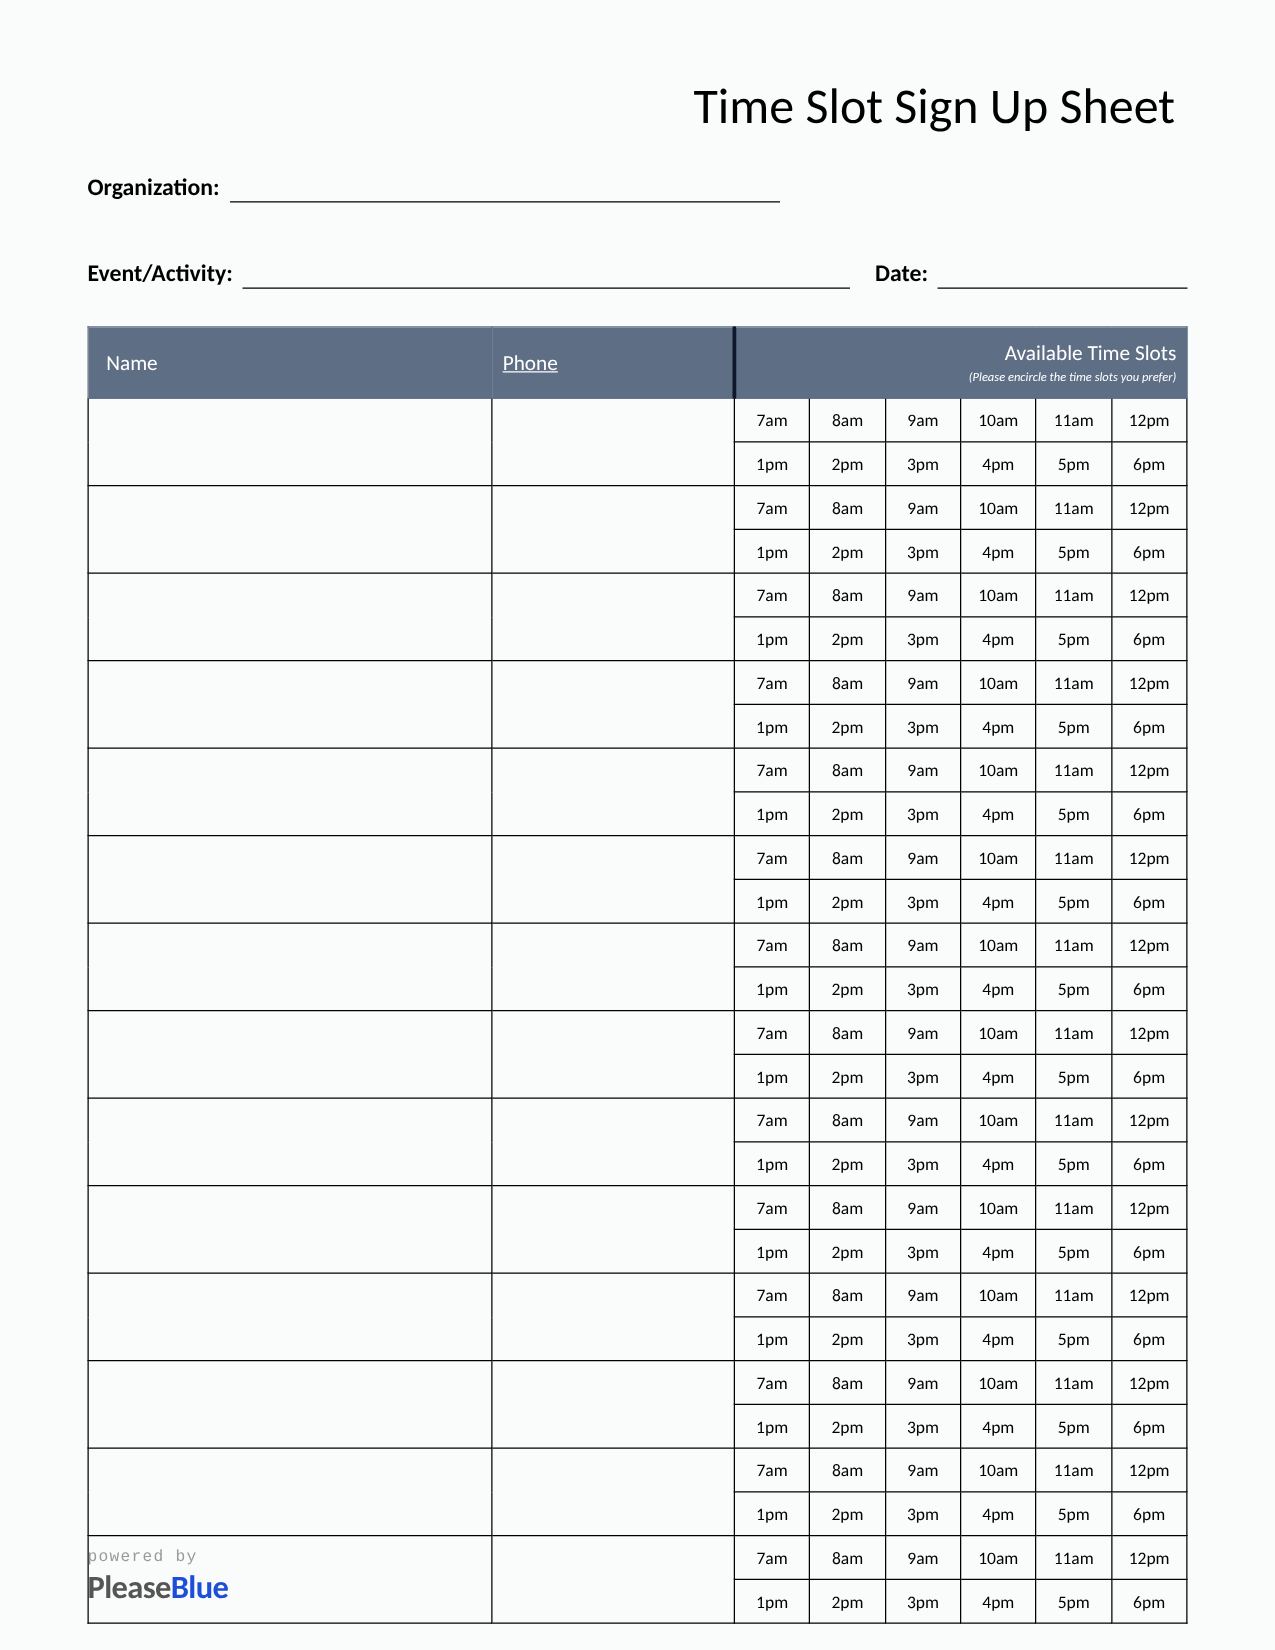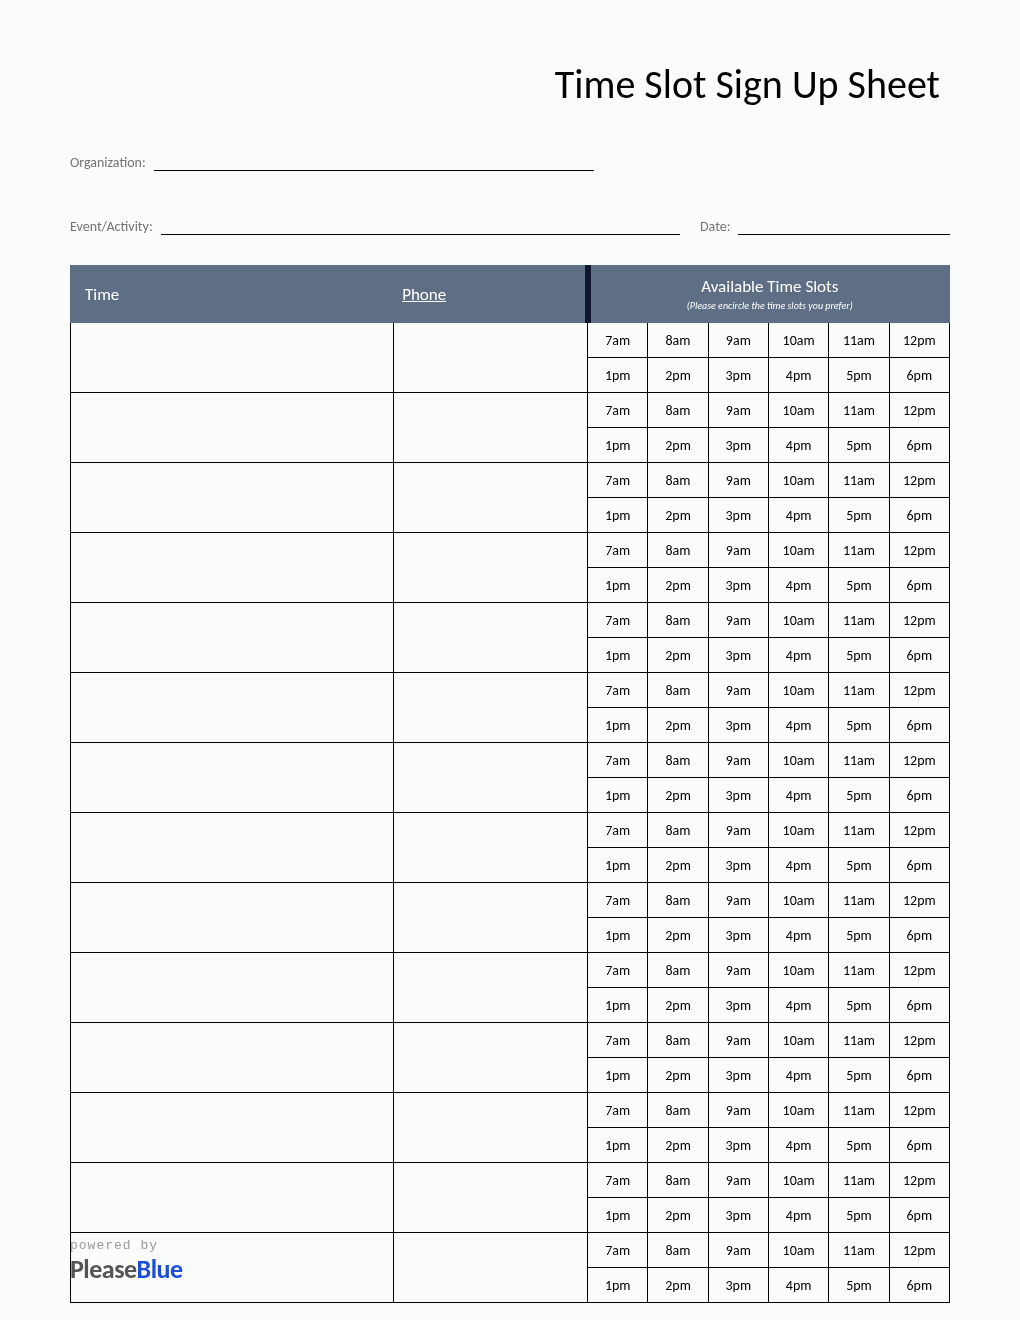--- a/index.html
+++ b/index.html
@@ -9,49 +9,49 @@
       width: 1020px;
       height: 1320px;
       padding: 60px 70px 30px 70px;
       position: relative;
     }
     .title {
       text-align: right;
       font-size: 40px;
       font-weight: 400;
       color: #000;
-      margin-bottom: 44px;
+      margin-bottom: 30px;
       padding-right: 10px;
     }
     .meta-row {
       display: flex;
       align-items: flex-end;
       margin-bottom: 8px;
       gap: 8px;
     }
     .meta-label {
-      font-weight: normal;
-      font-size: 14px;
-      color: #737373;
+      font-weight: bold;
+      font-size: 19px;
+      color: #000000;
       white-space: nowrap;
     }
     .meta-line {
       flex: 1;
       border-bottom: 1px solid #000;
       height: 18px;
     }
     .meta-line.short { max-width: 440px; }
     .meta-second-row {
       display: flex;
       gap: 20px;
       align-items: flex-end;
     }
     .meta-group {
       display: flex;
-      align-items: center;
+      align-items: flex-end;
       gap: 8px;
     }
     .meta-group.event { flex: 1; }
     .meta-group.date { width: 250px; margin-top: 38px; }
     .meta-group.date .meta-line { width: 180px; }
 
     table {
       width: 100%;
       border-collapse: collapse;
       margin-top: 30px;
@@ -62,22 +62,22 @@
       font-weight: normal;
       font-size: 17px;
       padding: 10px 8px;
       text-align: left;
       vertical-align: middle;
       border: 1px solid #5d6e85;
     }
     th.name-col { width: 300px; padding-left: 14px; }
     th.phone-col { width: 180px; text-decoration: underline; }
     th.slots-col {
-      text-align: center;
-      border-left: 6px solid #0f172a;
+      text-align: right;
+      border-left: 3px solid #0f172a;
     }
     .slots-title { font-size: 17px; display: block; }
     .slots-sub { font-style: italic; font-size: 10px; display: block; margin-top: 2px; }
 
     td {
       border: 1px solid #000;
       height: 35px;
       vertical-align: middle;
       font-size: 14px;
       color: #000;
@@ -126,21 +126,21 @@
   </div>
   <div class="meta-group date">
     <span class="meta-label">Date:</span>
     <span class="meta-line"></span>
   </div>
 </div>
 
 <table>
   <thead>
     <tr>
-      <th class="name-col" rowspan="1">Time</th>
+      <th class="name-col" rowspan="1">Name</th>
       <th class="phone-col" rowspan="1">Phone</th>
       <th class="slots-col" colspan="6">
         <span class="slots-title">Available Time Slots</span>
         <span class="slots-sub">(Please encircle the time slots you prefer)</span>
       </th>
     </tr>
   </thead>
   <tbody id="table-body">
   <tr>
         <td class="name-cell" rowspan="2"></td>

